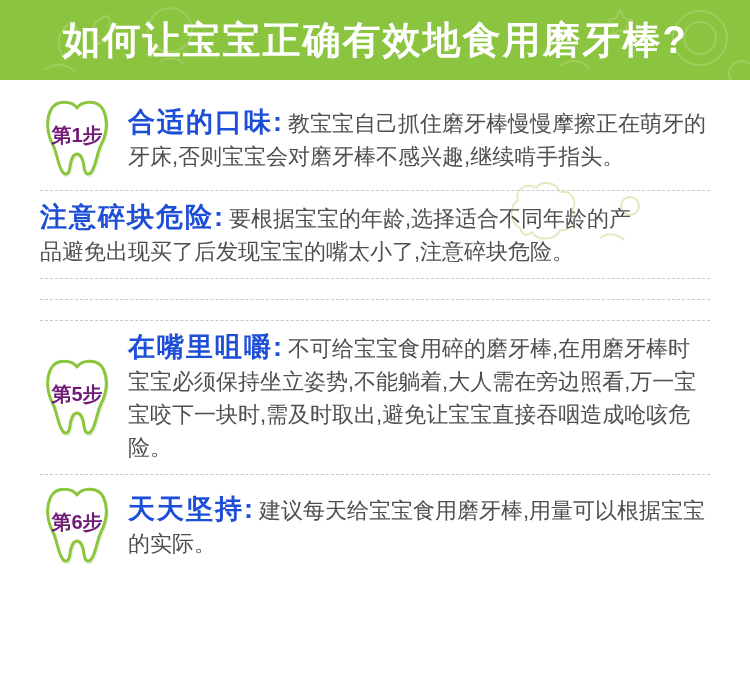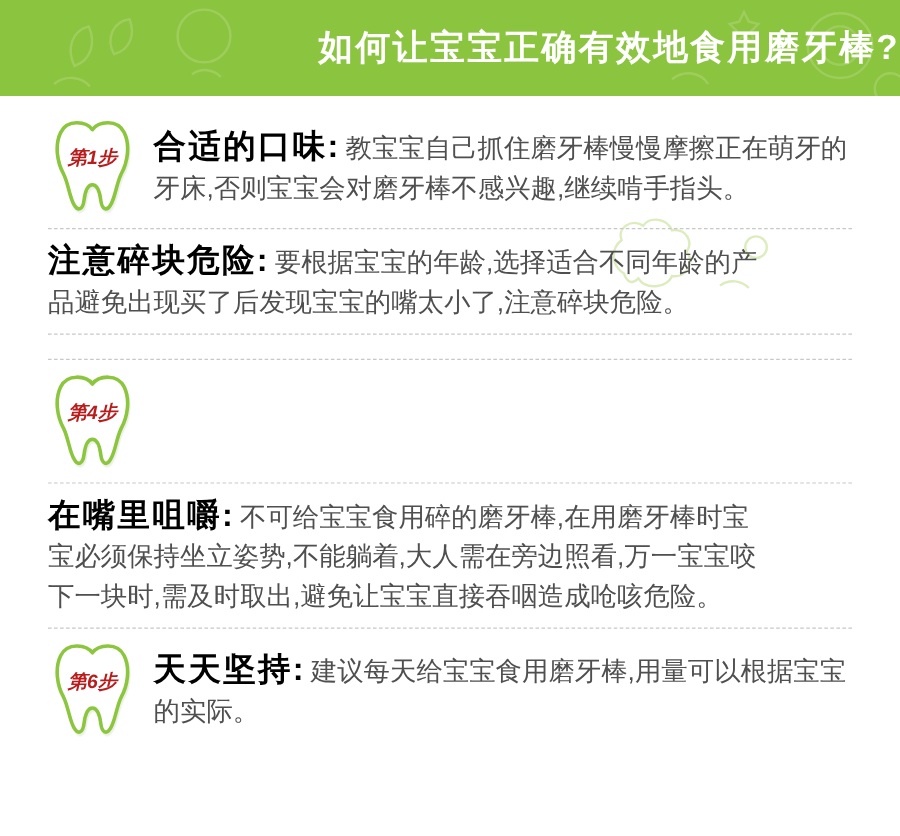--- a/index.html
+++ b/index.html
@@ -4,39 +4,39 @@
 <style>
   * { margin:0; padding:0; box-sizing:border-box; }
   body { background:#fff; font-family:"Liberation Sans","DejaVu Sans",sans-serif; }
   .page { position:relative; width:750px; height:697px; background:#ffffff; overflow:hidden; margin:0 auto; }
 
   
   .banner { position:relative; width:750px; height:80px; background:#8bc43e; overflow:hidden; }
   .banner-doodles { position:absolute; inset:0; }
   .banner-title {
     position:relative; z-index:2; width:100%; height:60px; line-height:80px;
-    text-align:right; color:#ffffff; font-size:29px; font-weight:bold; letter-spacing:2px;
+    text-align:center; color:#ffffff; font-size:38px; font-weight:bold; letter-spacing:2px;
   }
 
   
   .steps { position:relative; z-index:2; padding:8px 40px 0 40px; }
   .step-row {
     display:flex; align-items:center; padding:10px 0;
     border-bottom:1px dashed #c8c8c8;
   }
   .step-row.last { border-bottom:none; }
   .tooth-badge { position:relative; width:74px; height:82px; flex-shrink:0; margin-right:14px; }
   .tooth-badge svg { display:block; filter:drop-shadow(1px 2px 0 rgba(180,200,150,.25)); }
   .tooth-label {
     position:absolute; left:0; top:24px; width:74px; text-align:center;
-    color:#b91c1c; font-size:16px; font-weight:bold; letter-spacing:0;font-style:italic;
+    color:#701a75; font-size:20px; font-weight:bold; letter-spacing:0;
   }
   .step-text { font-size:22px; line-height:33px; color:#4f4f4f; width:592px; }
   .step-title {
-    color:#000000; font-size:27px; font-weight:bold; letter-spacing:2px; margin-right:4px;
+    color:#1d4ed8; font-size:27px; font-weight:bold; letter-spacing:2px; margin-right:4px;
   }
 
   
   .body-doodles { position:absolute; z-index:1; }
 </style>
 </head>
 <body>
 
 <div class="page">
 
@@ -79,29 +79,29 @@
     </div>
 
     <div class="step-row">
       <p class="step-text"><span class="step-title">注意碎块危险:</span><span>要根据宝宝的年龄,选择适合不同年龄的产品避免出现买了后发现宝宝的嘴太小了,注意碎块危险。</span></p>
     </div>
 
     <div class="step-row">
     </div>
 
     <div class="step-row">
+    </div>
+
+    <div class="step-row">
       <div class="tooth-badge">
         <svg width="74" height="82" viewBox="0 0 74 82">
           <path d="M37 10 C32 3 16 1 10.5 12.5 C5.5 23 7.5 37 13 47 C17 55 18 67 22 73 C25 78 29 77 30 69 C31 61 33 56 37 56 C41 56 43 61 44 69 C45 77 49 78 52 73 C56 67 57 55 61 47 C66.5 37 68.5 23 63.5 12.5 C58 1 42 3 37 10 Z" fill="#ffffff" stroke="#8cc63f" stroke-width="3" stroke-linejoin="round"></path>
         </svg>
-        <span class="tooth-label">第4步</span>
+        <span class="tooth-label">第5步</span>
       </div>
-    </div>
-
-    <div class="step-row">
       <p class="step-text"><span class="step-title">在嘴里咀嚼:</span><span>不可给宝宝食用碎的磨牙棒,在用磨牙棒时宝宝必须保持坐立姿势,不能躺着,大人需在旁边照看,万一宝宝咬下一块时,需及时取出,避免让宝宝直接吞咽造成呛咳危险。</span></p>
     </div>
 
     <div class="step-row last">
       <div class="tooth-badge">
         <svg width="74" height="82" viewBox="0 0 74 82">
           <path d="M37 10 C32 3 16 1 10.5 12.5 C5.5 23 7.5 37 13 47 C17 55 18 67 22 73 C25 78 29 77 30 69 C31 61 33 56 37 56 C41 56 43 61 44 69 C45 77 49 78 52 73 C56 67 57 55 61 47 C66.5 37 68.5 23 63.5 12.5 C58 1 42 3 37 10 Z" fill="#ffffff" stroke="#8cc63f" stroke-width="3" stroke-linejoin="round"></path>
         </svg>
         <span class="tooth-label">第6步</span>
       </div>

